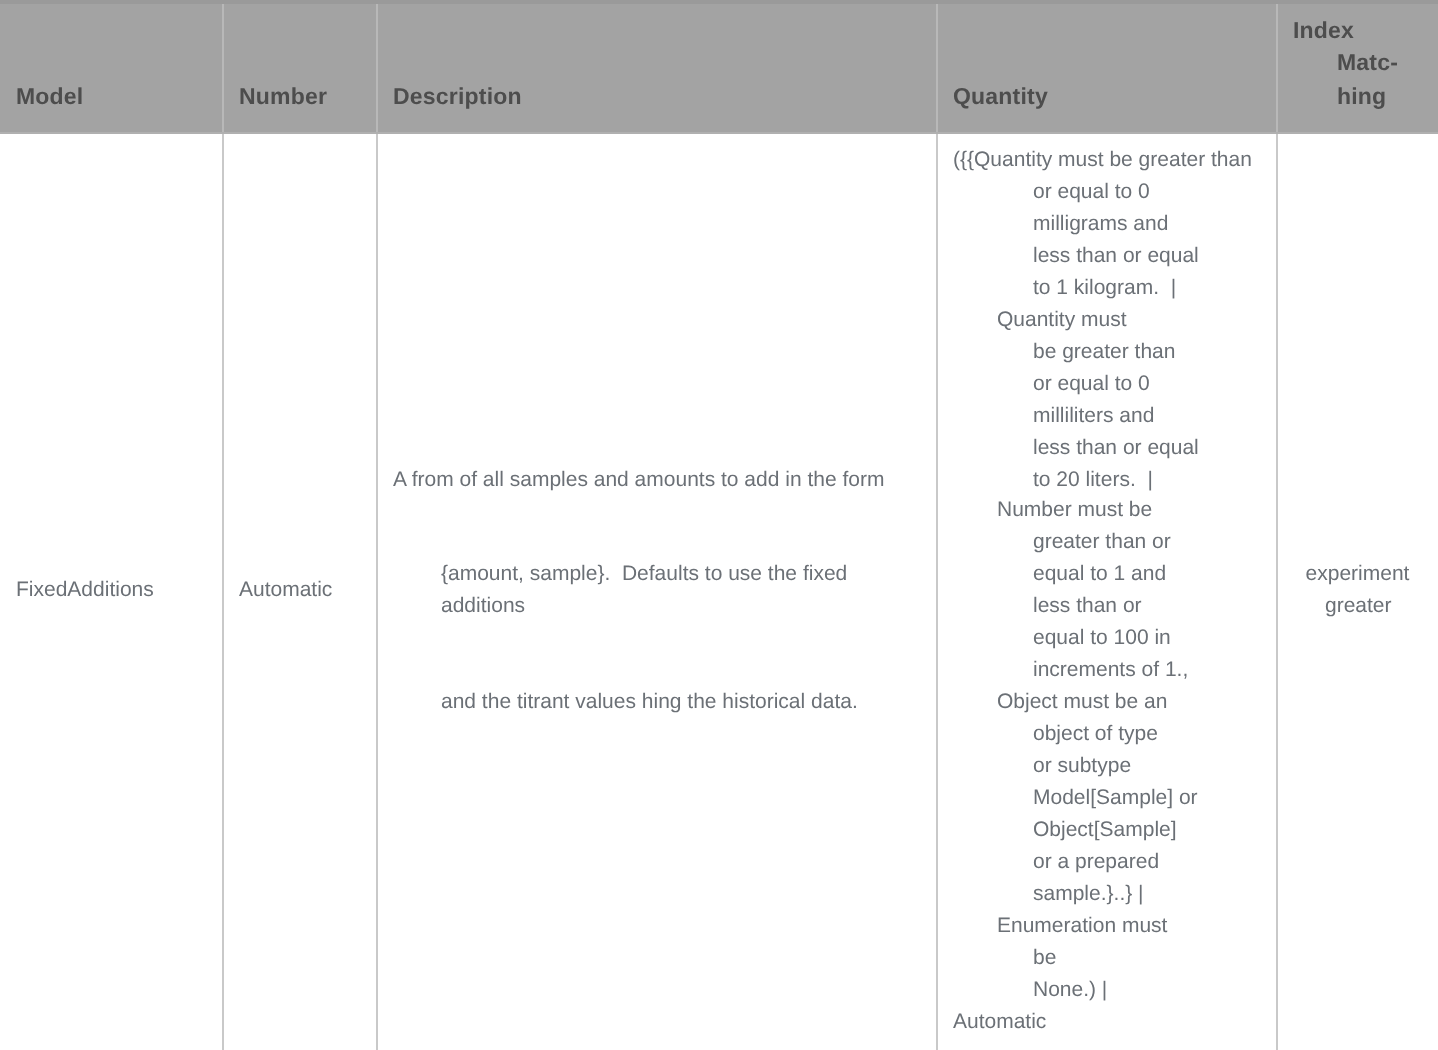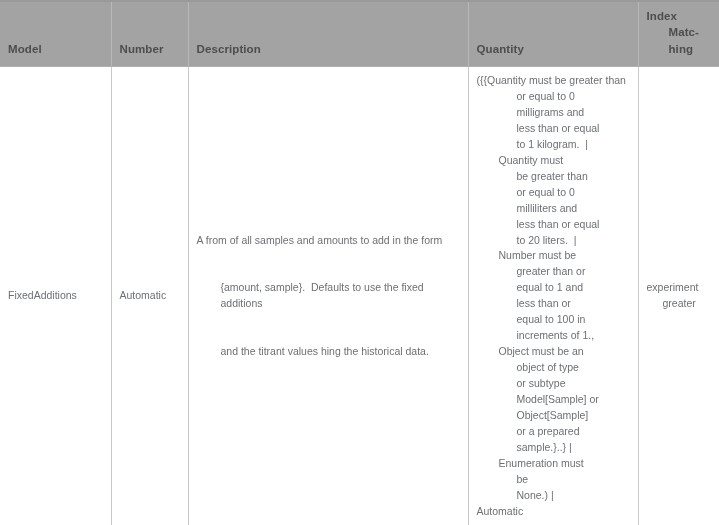--- a/index.html
+++ b/index.html
@@ -69,21 +69,21 @@
   .pattern-cell { text-align: left; }
   .pattern-cell .ln { display: block; }
 
   .col-name  { width: 111px; }
   .col-def   { width: 77px; }
   .col-desc  { width: 280px; }
   .col-pat   { width: 170px; }
   .col-idx   { width: 81px; }
 
   .idx-cell .ln2 { display: block; padding-left: 16px; }
-  .idx-cell .ln1 { display: block; }
+  .idx-cell .ln1 { display: block; text-align: center; }
 </style>
 </head>
 <body>
 
 <table class="doc-table">
   <colgroup>
     <col class="col-name">
     <col class="col-def">
     <col class="col-desc">
     <col class="col-pat">

